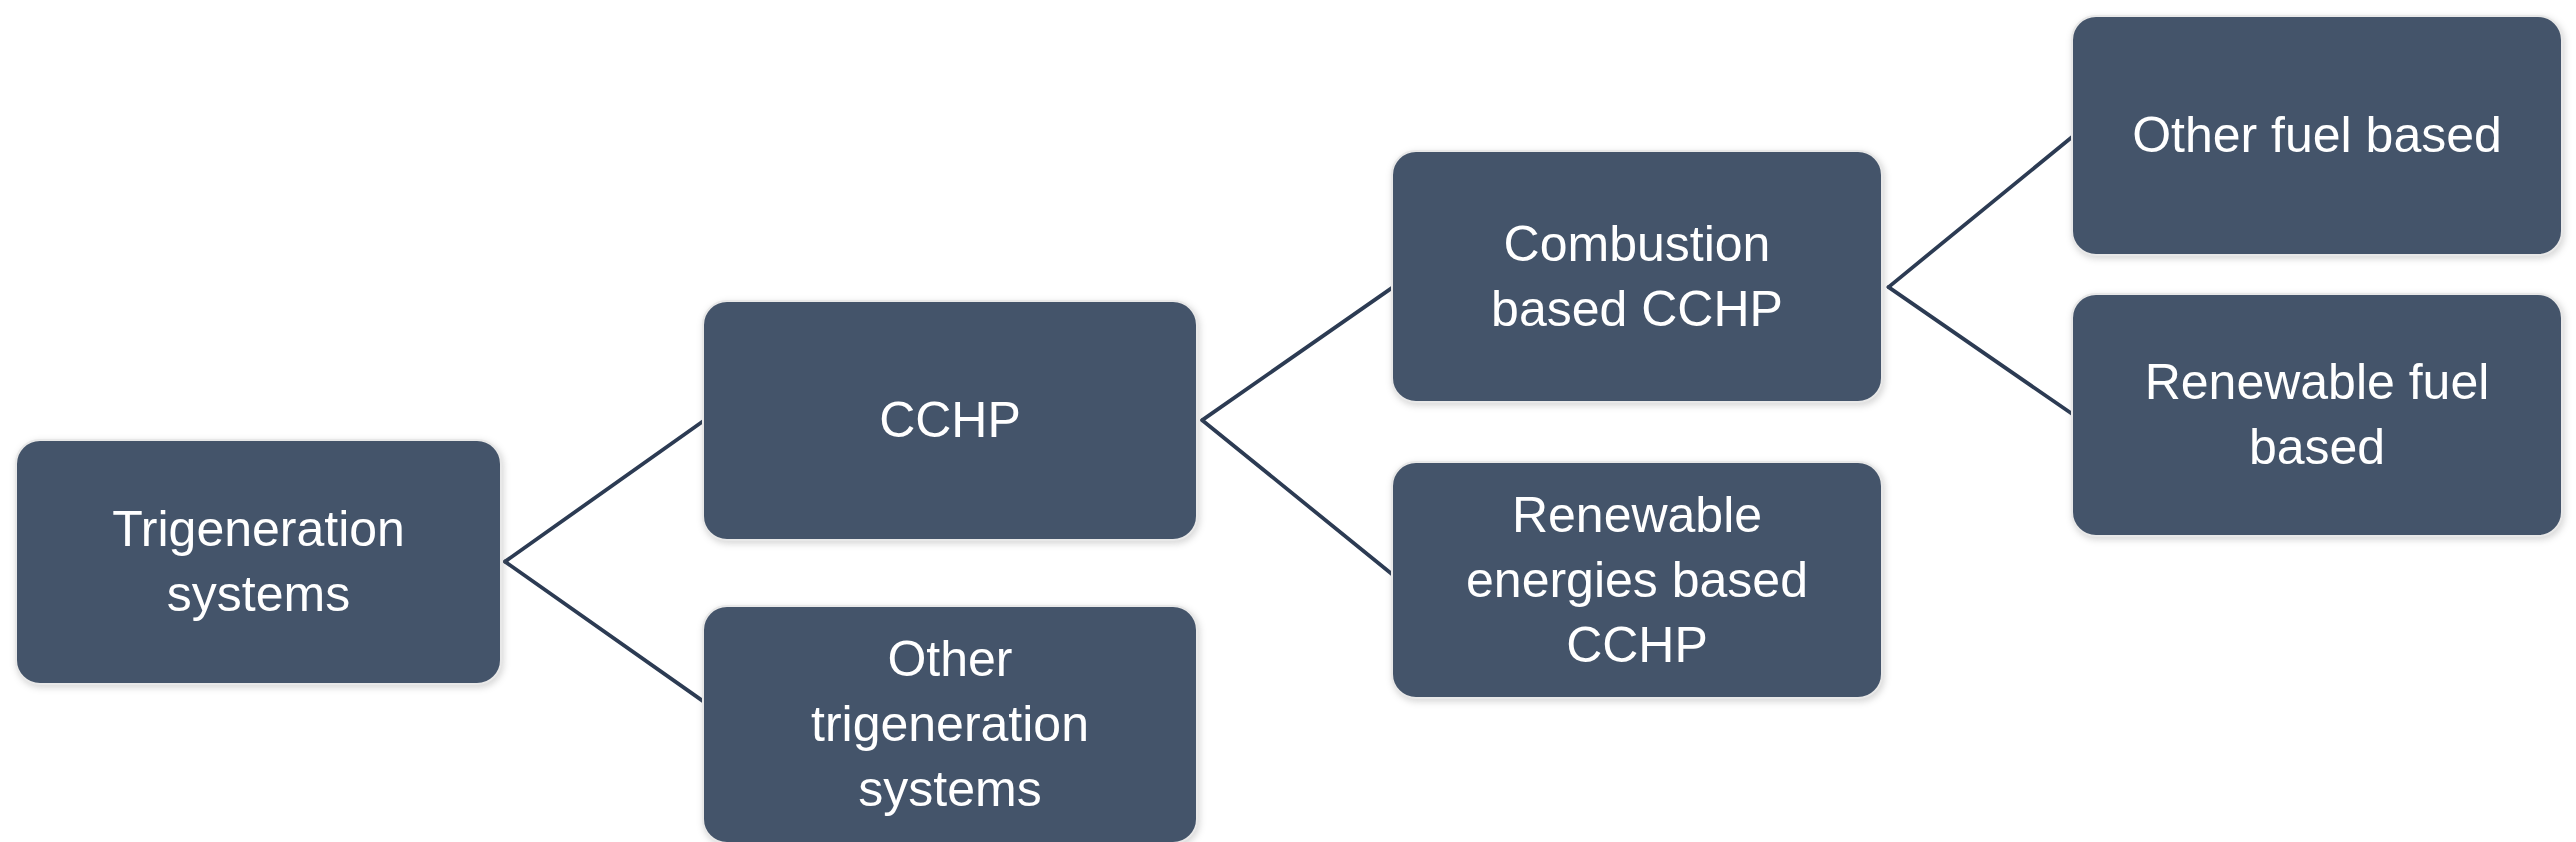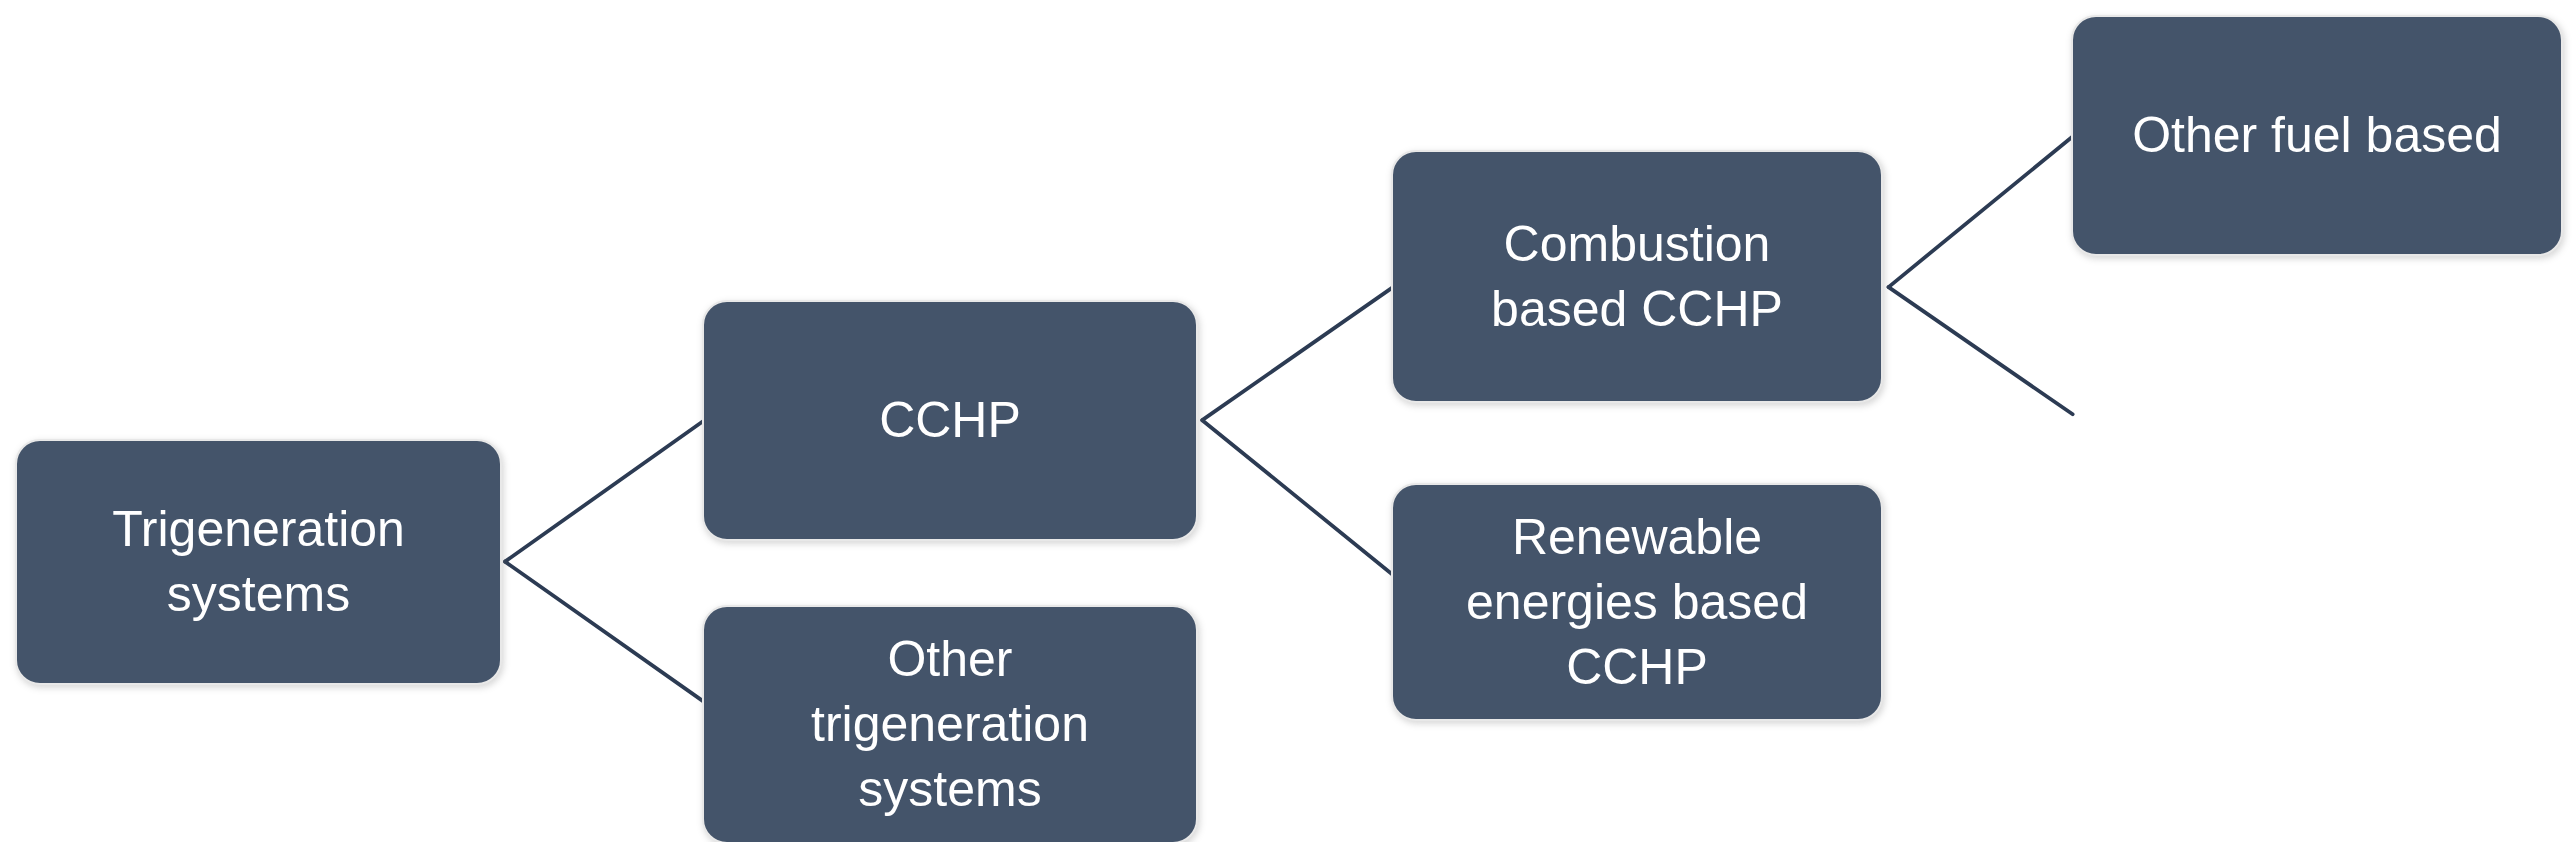--- a/index.html
+++ b/index.html
@@ -45,21 +45,21 @@
     line-height: 1.3;
     white-space: pre-line;
     box-shadow: 1.7px 2.5px 5.9px rgba(130,130,130,0.30);
     padding: 6.7px 16.7px;
   }
   
   .n-trigeneration { left: 15px;   top: 439px; width: 487px; height: 246px; }
   .n-cchp          { left: 702px;  top: 300px; width: 496px; height: 241px; }
   .n-other         { left: 702px;  top: 581px; width: 496px; height: 239px; margin-top: 24px; }
   .n-combustion    { left: 1391px; top: 150px; width: 492px; height: 253px; }
-  .n-renewcchp     { left: 1391px; top: 483px; width: 492px; height: 238px; }
+  .n-renewcchp     { left: 1391px; top: 461px; width: 492px; height: 238px; }
   .n-fossil        { left: 2071px; top: 15px;  width: 492px; height: 241px; }
   .n-renewfuel     { left: 2071px; top: 293px; width: 492px; height: 244px; }
 </style>
 </head>
 <body>
 
 <div id="diagram">
 
   <svg id="connectors" viewBox="0 0 3077 1006" xmlns="http://www.w3.org/2000/svg">
     <path d="M 603 671 L 840 503"></path>
@@ -93,15 +93,19 @@
   <div class="node n-renewcchp">
     <span>Renewable
 energies based
 CCHP</span>
   </div>
 
   <div class="node n-fossil">
     <span>Other fuel based</span>
   </div>
 
+  <div class="node n-renewfuel">
+    <span>Renewable fuel
+based</span>
+  </div>
 
 </div>
 
 
 </body></html>

